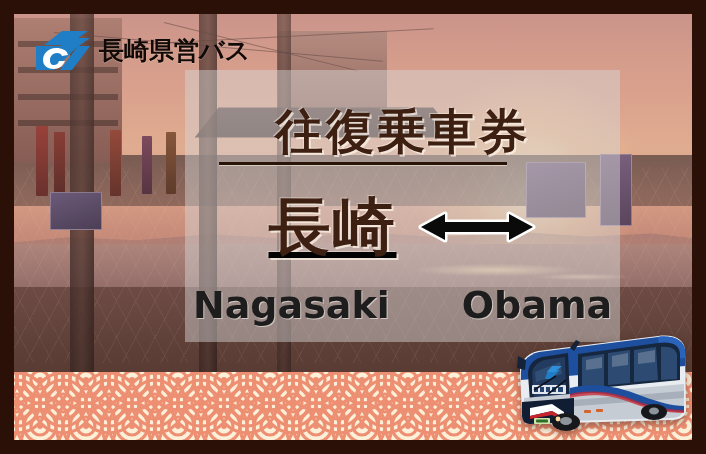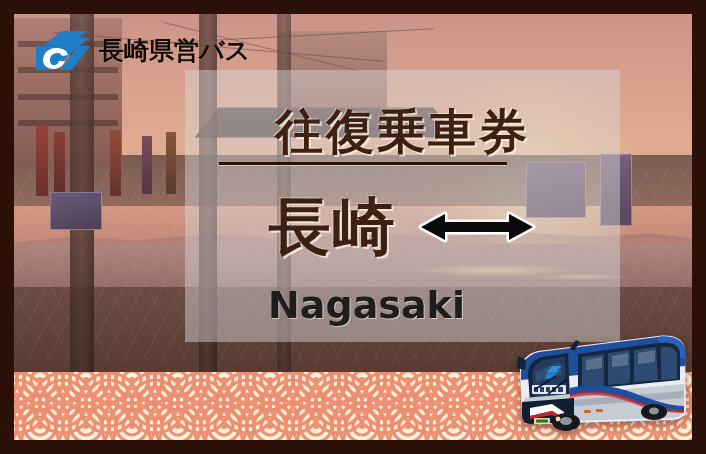--- a/index.html
+++ b/index.html
@@ -82,21 +82,21 @@
 
   
   #title{position:absolute;left:171px;top:86px;width:435px;text-align:center;}
   #title .t{display:inline-block;font-size:48px;font-weight:bold;color:#3d2012;
         font-family:Liberation Mono, monospace;letter-spacing:3px;
         text-shadow:2px 2px 0 rgba(255,246,236,.70),-1px -1px 0 rgba(255,246,236,.45);}
   #titleRule{position:absolute;left:205px;top:148px;width:288px;height:3px;
         background:#2a1408;box-shadow:0 1px 0 rgba(255,246,236,.55);}
 
   #route{position:absolute;left:171px;top:182px;width:435px;
-         display:flex;align-items:center;justify-content:center;gap:20px;}
+         display:flex;align-items:center;justify-content:center;gap:20px;text-decoration:underline;}
   .city{font-size:62px;font-weight:bold;color:#3d2012;line-height:1;
         font-family:"DejaVu Sans","Liberation Sans",sans-serif;letter-spacing:2px;
         text-shadow:2px 2px 0 rgba(255,246,236,.72),-1px -1px 0 rgba(255,246,236,.40);}
   #arrow{width:120px;height:40px;flex:0 0 auto;}
 
   #roman{position:absolute;left:171px;top:272px;width:435px;
          display:flex;align-items:flex-end;justify-content:center;}
   .rom{font-size:38px;font-weight:bold;color:#1d1d1d;line-height:1;
        font-family:"DejaVu Sans","Liberation Sans",sans-serif;
        text-shadow:1px 1px 0 rgba(255,250,244,.55);}
@@ -187,20 +187,21 @@
             <path d="M4 20 L28 7 L28 15 L92 15 L92 7 L116 20 L92 33 L92 25 L28 25 L28 33 Z"></path>
           </g>
           <path d="M4 20 L28 7 L28 15 L92 15 L92 7 L116 20 L92 33 L92 25 L28 25 L28 33 Z" fill="#0a0a0a"></path>
         </svg>
       </span>
     </div>
 
     <div id="roman">
       <span class="rom">Nagasaki</span>
       <span class="sp"></span>
+      <span class="rom">Obama</span>
     </div>
 
     <div id="waves">
       <svg viewBox="0 0 678 68" preserveAspectRatio="none">
         <defs>
           <g id="sg">
             <circle cx="0" cy="0" r="30" fill="none" stroke="#ed8f72" stroke-width="3.2"></circle>
             <circle cx="0" cy="0" r="23" fill="none" stroke="#ed8f72" stroke-width="3.2"></circle>
             <circle cx="0" cy="0" r="16" fill="none" stroke="#ed8f72" stroke-width="3.2"></circle>
             <circle cx="0" cy="0" r="9" fill="none" stroke="#ed8f72" stroke-width="3.2"></circle>

